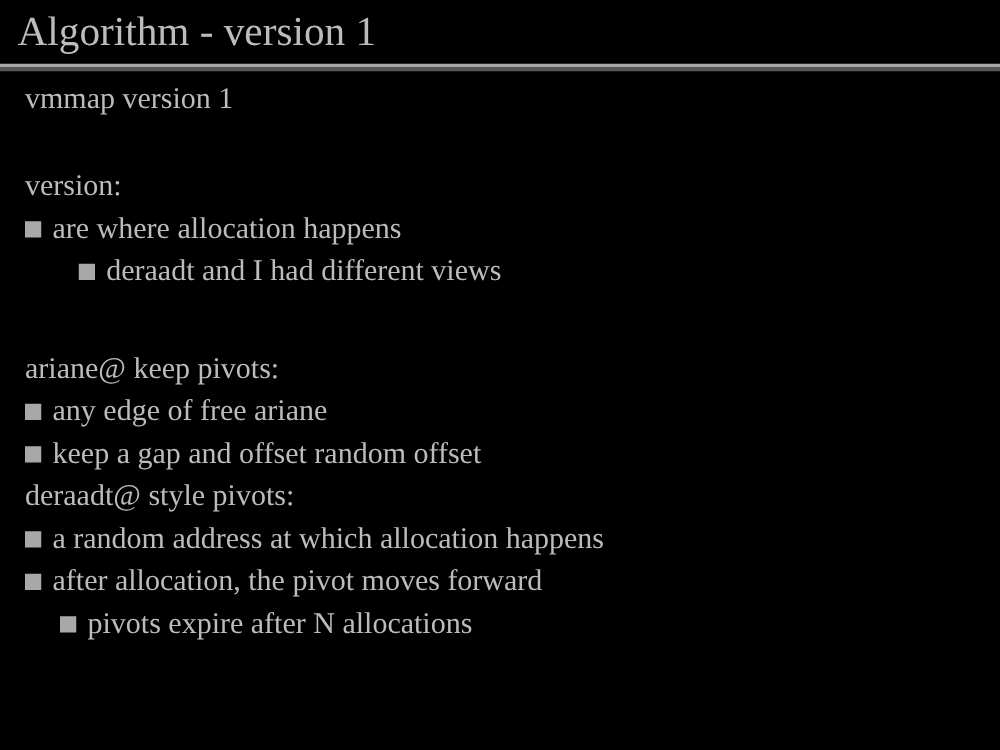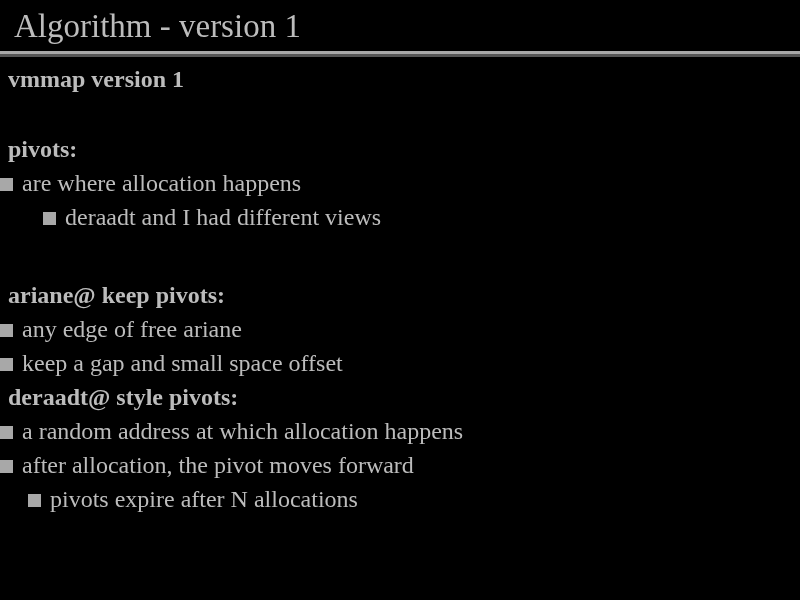--- a/index.html
+++ b/index.html
@@ -49,42 +49,42 @@
   }
   .line {
     position: absolute;
     left: 0;
     width: 800px;
     font-size: 24px;
     line-height: 34px;
     color: var(--text);
     white-space: nowrap;
   }
-  .line.plain { padding-left: 8px; font-weight: bold; }
-  .line.bullet { }
+  .line.plain { padding-left: 20px; }
+  .line.bullet { padding-left: 20px; }
   .bullet-square {
     display: inline-block;
     width: 13px; height: 13px;
     background: var(--bullet);
     margin-right: 9px;
   }
 </style>
 </head>
 <body>
 
 <div class="slide">
   <div class="slide-title">Algorithm - version 1</div>
   <div class="title-rule-light"></div>
   <div class="title-rule-dark"></div>
   <div class="slide-body">
       <div class="line plain" style="top: 62px;"><span>vmmap version 1</span></div>
-      <div class="line plain" style="top: 132px;"><span>pivots:</span></div>
+      <div class="line plain" style="top: 132px;"><span>version:</span></div>
       <div class="line bullet" style="top: 166px;"><span class="bullet-square"></span><span>are where allocation happens</span></div>
       <div class="line bullet" style="top: 200px; margin-left: 43px;"><span class="bullet-square"></span><span>deraadt and I had different views</span></div>
       <div class="line plain" style="top: 278px;"><span>ariane@ keep pivots:</span></div>
       <div class="line bullet" style="top: 312px;"><span class="bullet-square"></span><span>any edge of free ariane</span></div>
-      <div class="line bullet" style="top: 346px;"><span class="bullet-square"></span><span>keep a gap and small space offset</span></div>
+      <div class="line bullet" style="top: 346px;"><span class="bullet-square"></span><span>keep a gap and offset random offset</span></div>
       <div class="line plain" style="top: 380px;"><span>deraadt@ style pivots:</span></div>
       <div class="line bullet" style="top: 448px;"><span class="bullet-square"></span><span>after allocation, the pivot moves forward</span></div>
       <div class="line bullet" style="top: 414px;"><span class="bullet-square"></span><span>a random address at which allocation happens</span></div>
       <div class="line bullet" style="top: 482px; margin-left: 28px;"><span class="bullet-square"></span><span>pivots expire after N allocations</span></div>
     </div>
 </div>
 
 </body></html>

